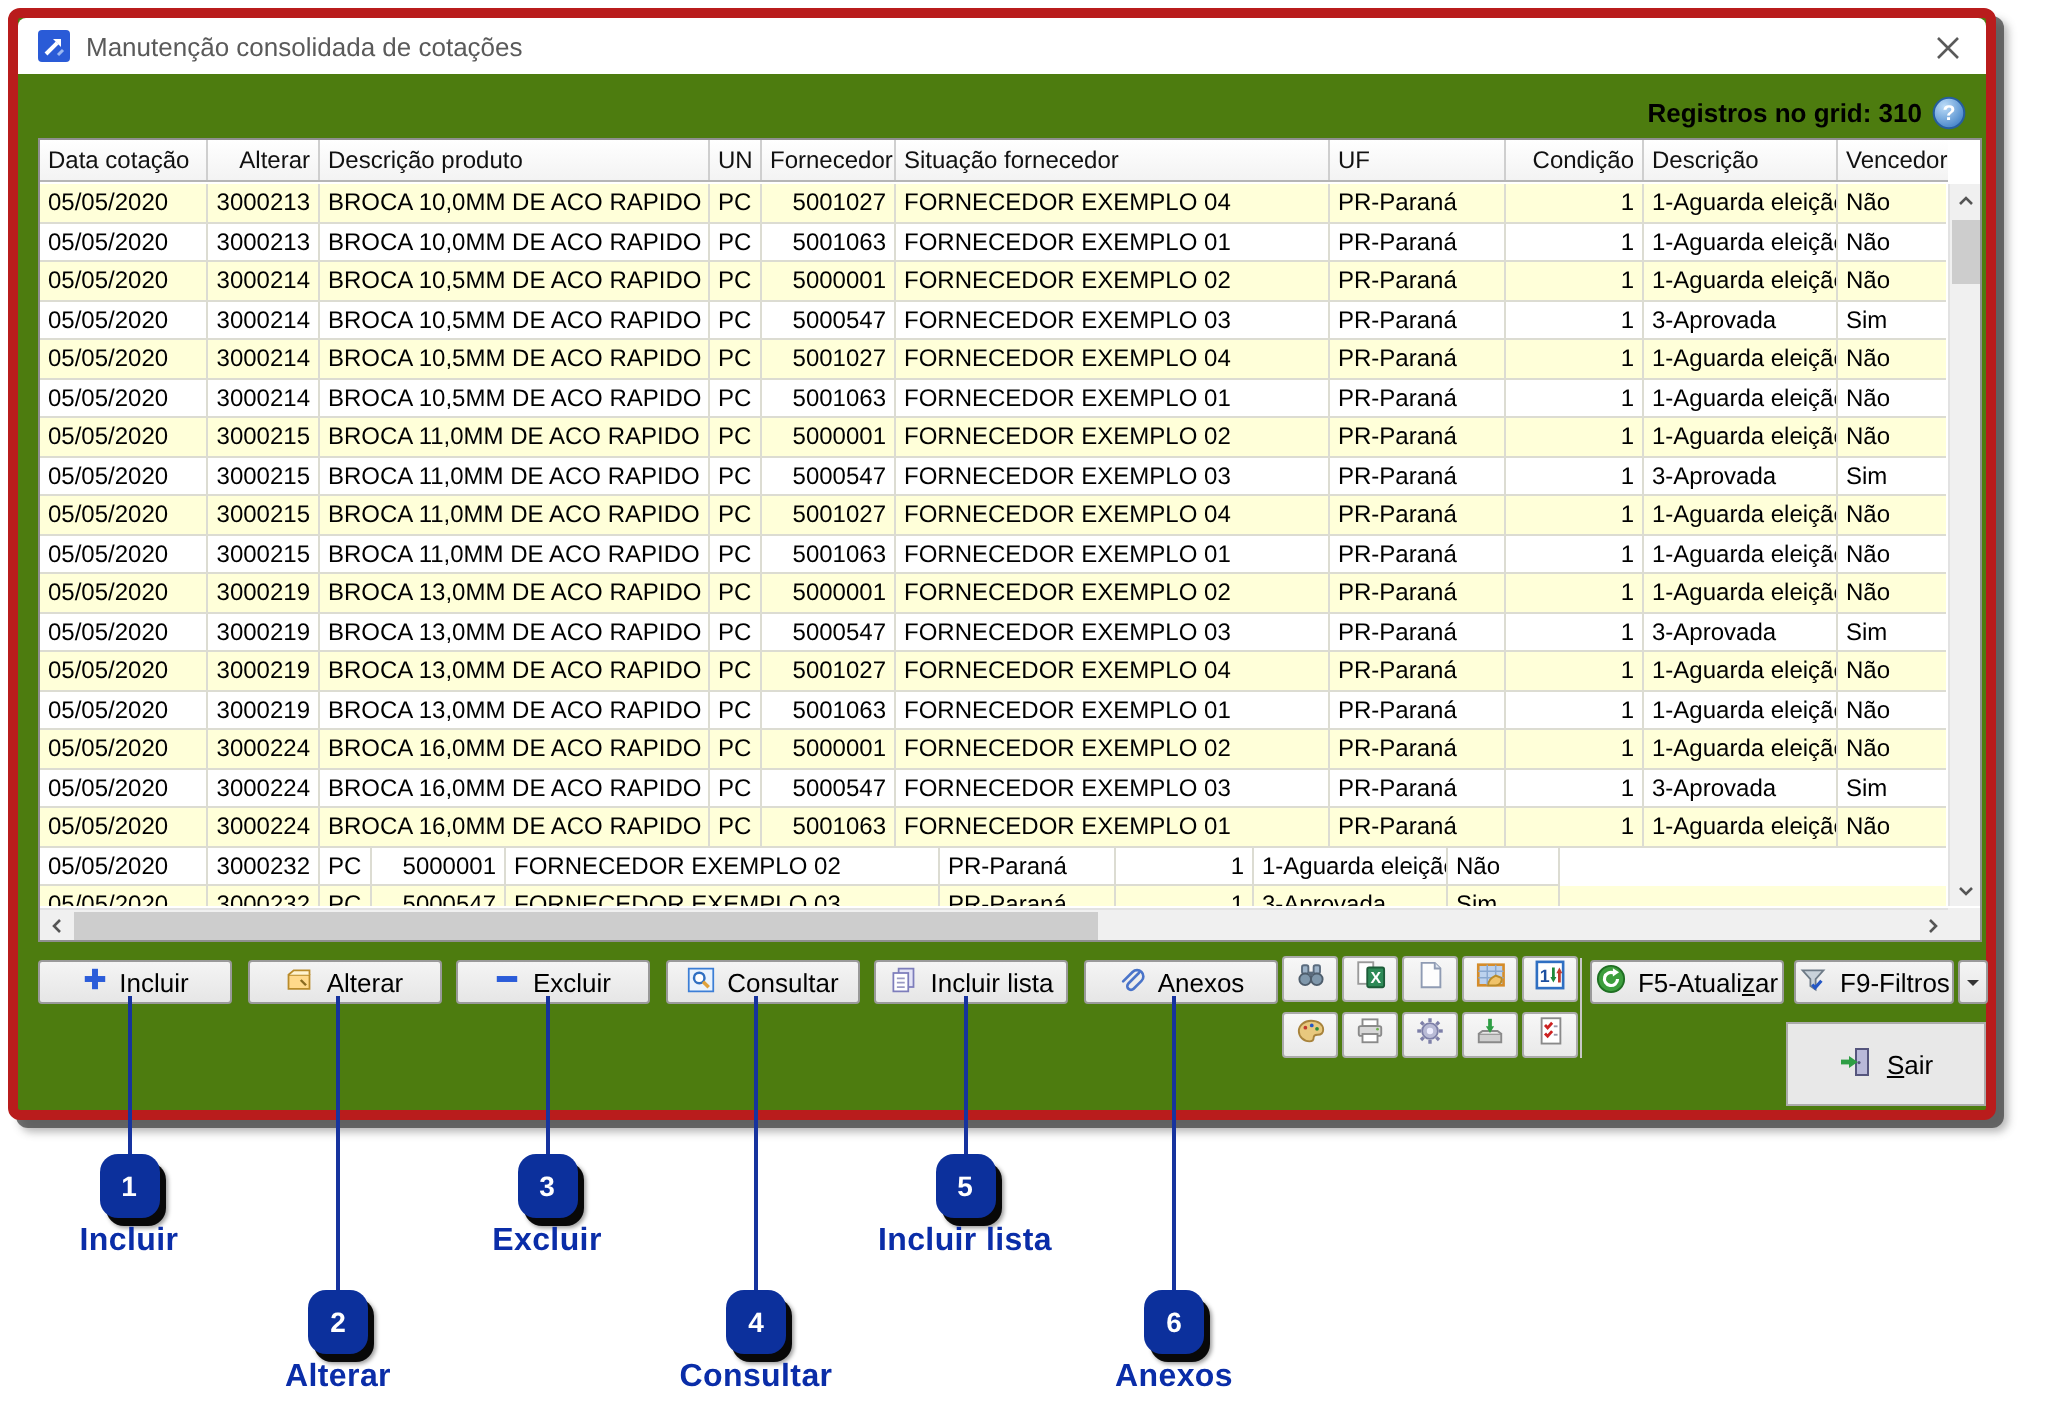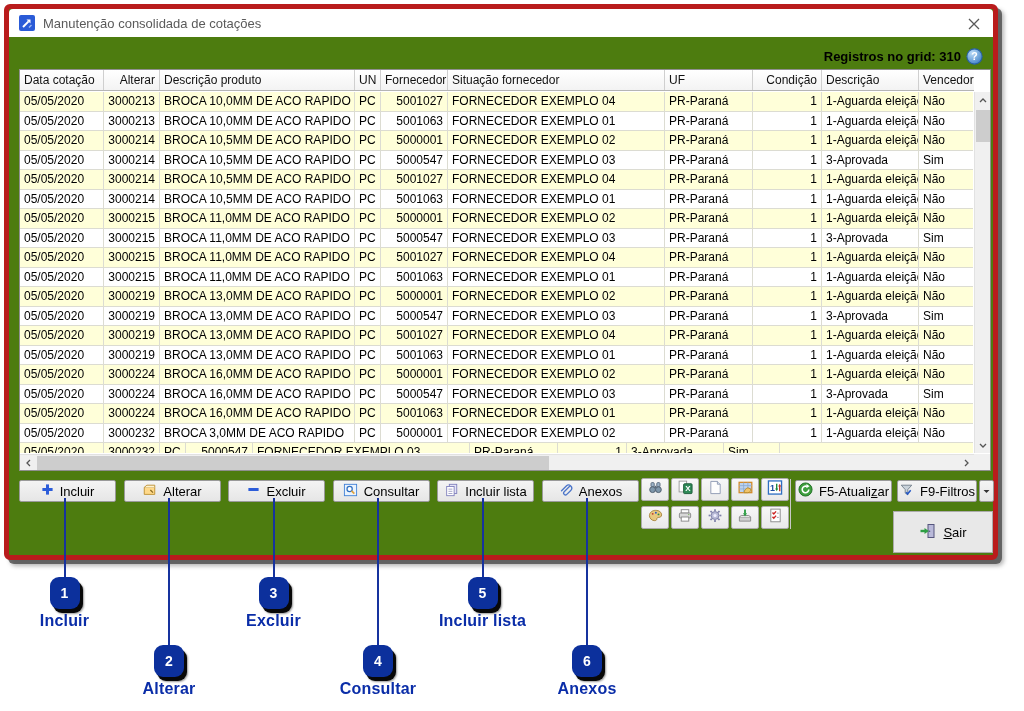--- a/index.html
+++ b/index.html
@@ -310,21 +310,20 @@
           <div class="gcell al-r" style="width: 67px;">5001063</div>
           <div class="gcell" style="width: 217px;">FORNECEDOR EXEMPLO 01</div>
           <div class="gcell" style="width: 88px;">PR-Paraná</div>
           <div class="gcell al-r" style="width: 69px;">1</div>
           <div class="gcell" style="width: 97px;">1-Aguarda eleição</div>
           <div class="gcell" style="width: 56px;">Não</div>
         </div>
         <div class="grow white">
           <div class="gcell" style="width: 84px;">05/05/2020</div>
           <div class="gcell al-r" style="width: 56px;">3000232</div>
-          <div class="gcell" style="width: 195px;">BROCA 3,0MM DE ACO RAPIDO</div>
           <div class="gcell" style="width: 26px;">PC</div>
           <div class="gcell al-r" style="width: 67px;">5000001</div>
           <div class="gcell" style="width: 217px;">FORNECEDOR EXEMPLO 02</div>
           <div class="gcell" style="width: 88px;">PR-Paraná</div>
           <div class="gcell al-r" style="width: 69px;">1</div>
           <div class="gcell" style="width: 97px;">1-Aguarda eleição</div>
           <div class="gcell" style="width: 56px;">Não</div>
         </div>
         <div class="grow yellow">
           <div class="gcell" style="width: 84px;">05/05/2020</div>

